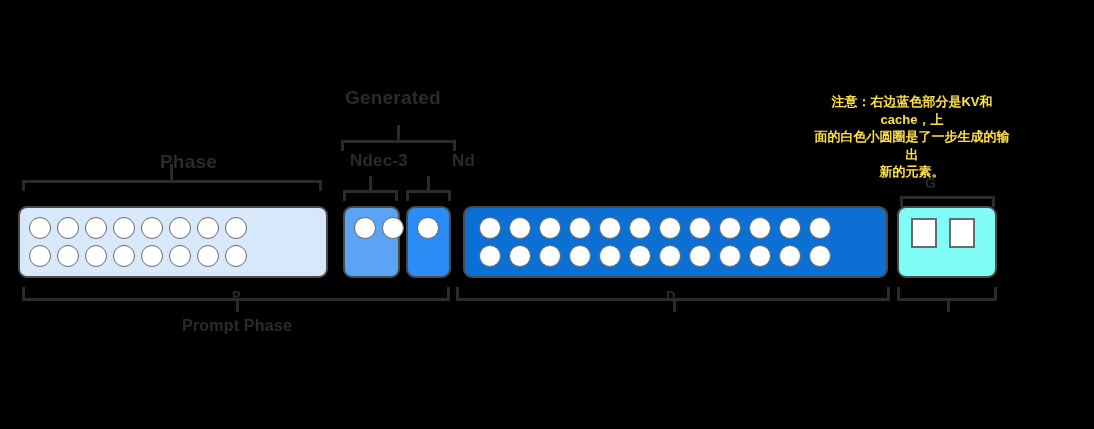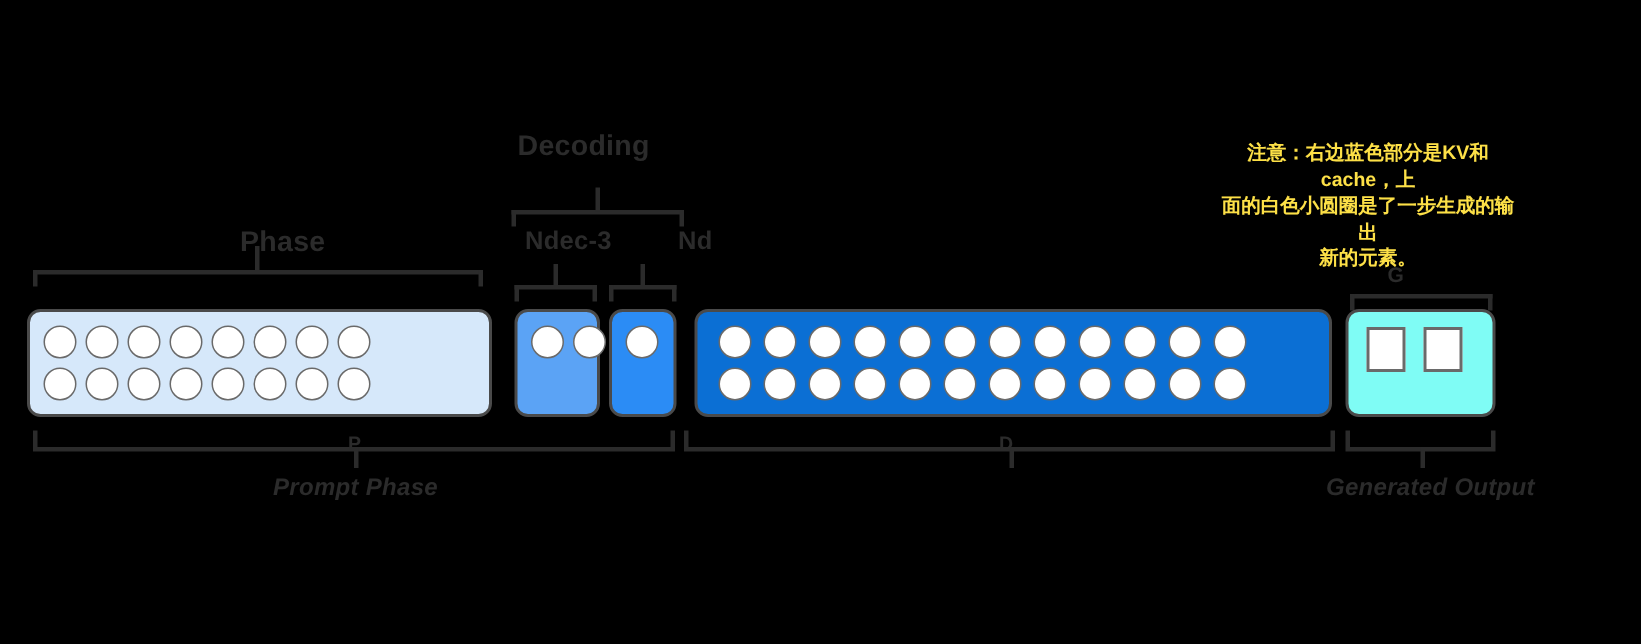--- a/index.html
+++ b/index.html
@@ -25,21 +25,21 @@
   
   .lbl {
     position: absolute;
     color: #2b2b2b;
     font-size: 19px;
     font-weight: 700;
     white-space: nowrap;
     letter-spacing: .2px;
     line-height: 1.1;
   }
-  .lbl.small { font-size: 16px; font-style: italic; }
+  .lbl.small { font-size: 16px; }
   .lbl.tiny  { font-size: 13px; font-weight: 700; }
   .lbl.sub   { font-size: 17px; font-weight: 700; }
 
   
   .bracket { position: absolute; }
   .bracket .bar {
     position: absolute;
     left: 0; right: 0;
     height: 3px;
     background: #2b2b2b;
@@ -112,21 +112,21 @@
     letter-spacing: 1px;
     white-space: nowrap;
     opacity: .75;
   }
 </style>
 </head>
 <body>
 
 <div class="stage">
 
-  <div class="lbl" style="left:345px; top:88px;">Decoding</div>
+  <div class="lbl" style="left:345px; top:88px;">Generated</div>
 
   <div class="bracket" style="left:341px; top:128px; width:115px; height:20px;">
     <div class="bar" style="top:12px;"></div>
     <div class="cap" style="left:0; top:12px;"></div>
     <div class="cap" style="right:0; top:12px;"></div>
     <div class="stem" style="left:56px; top:-3px; height:16px;"></div>
   </div>
 
   <div class="lbl" style="left:160px; top:152px;">Phase</div>
 
@@ -253,20 +253,19 @@
     <div class="stem" style="left:217px; top:10px; height:14px;"></div>
   </div>
   <div class="lbl tiny" style="left:666px; top:289px;">D</div>
 
   <div class="bracket" style="left:897px; top:288px; width:100px; height:22px;">
     <div class="bar" style="top:10px;"></div>
     <div class="cap" style="left:0; top:-1px;"></div>
     <div class="cap" style="right:0; top:-1px;"></div>
     <div class="stem" style="left:50px; top:10px; height:14px;"></div>
   </div>
-  <div class="lbl small" style="left:884px; top:317px;">Generated Output</div>
 
   <div class="note" style="left:812px; top:93px; width:200px;">注意：右边蓝色部分是KV和cache，上
 面的白色小圆圈是了一步生成的输出
 新的元素。</div>
 
 
 </div>
 
 </body></html>

